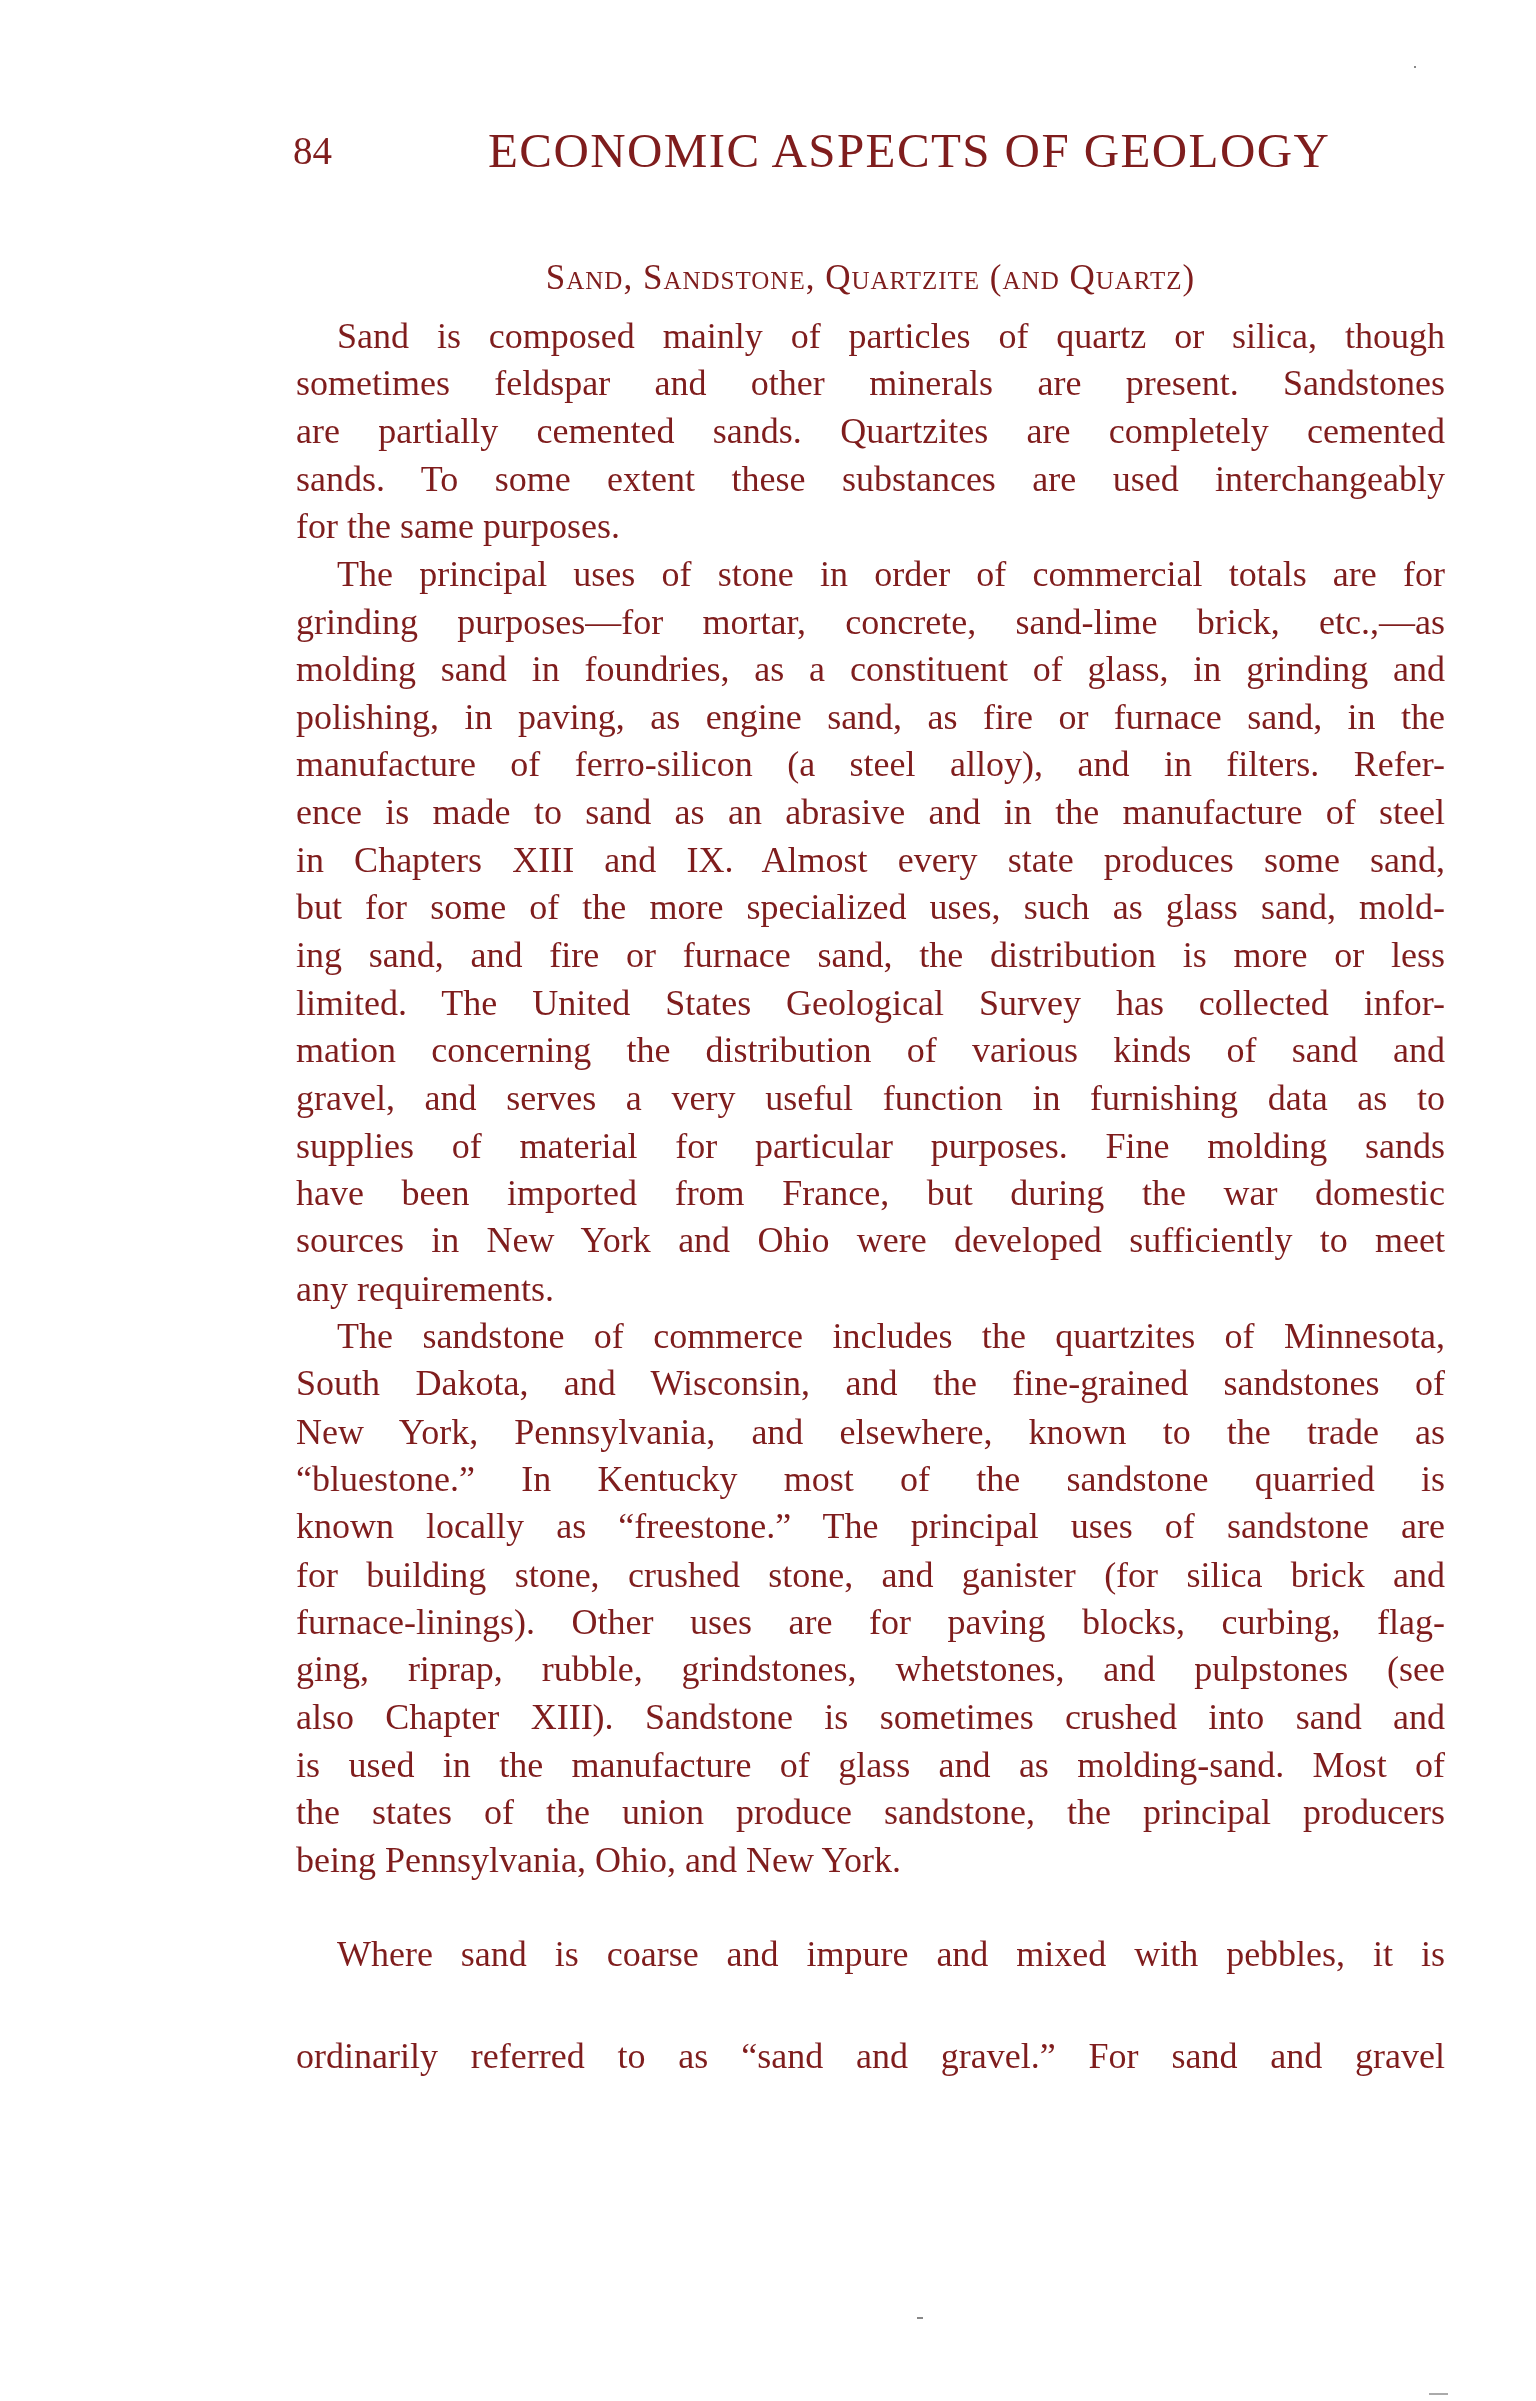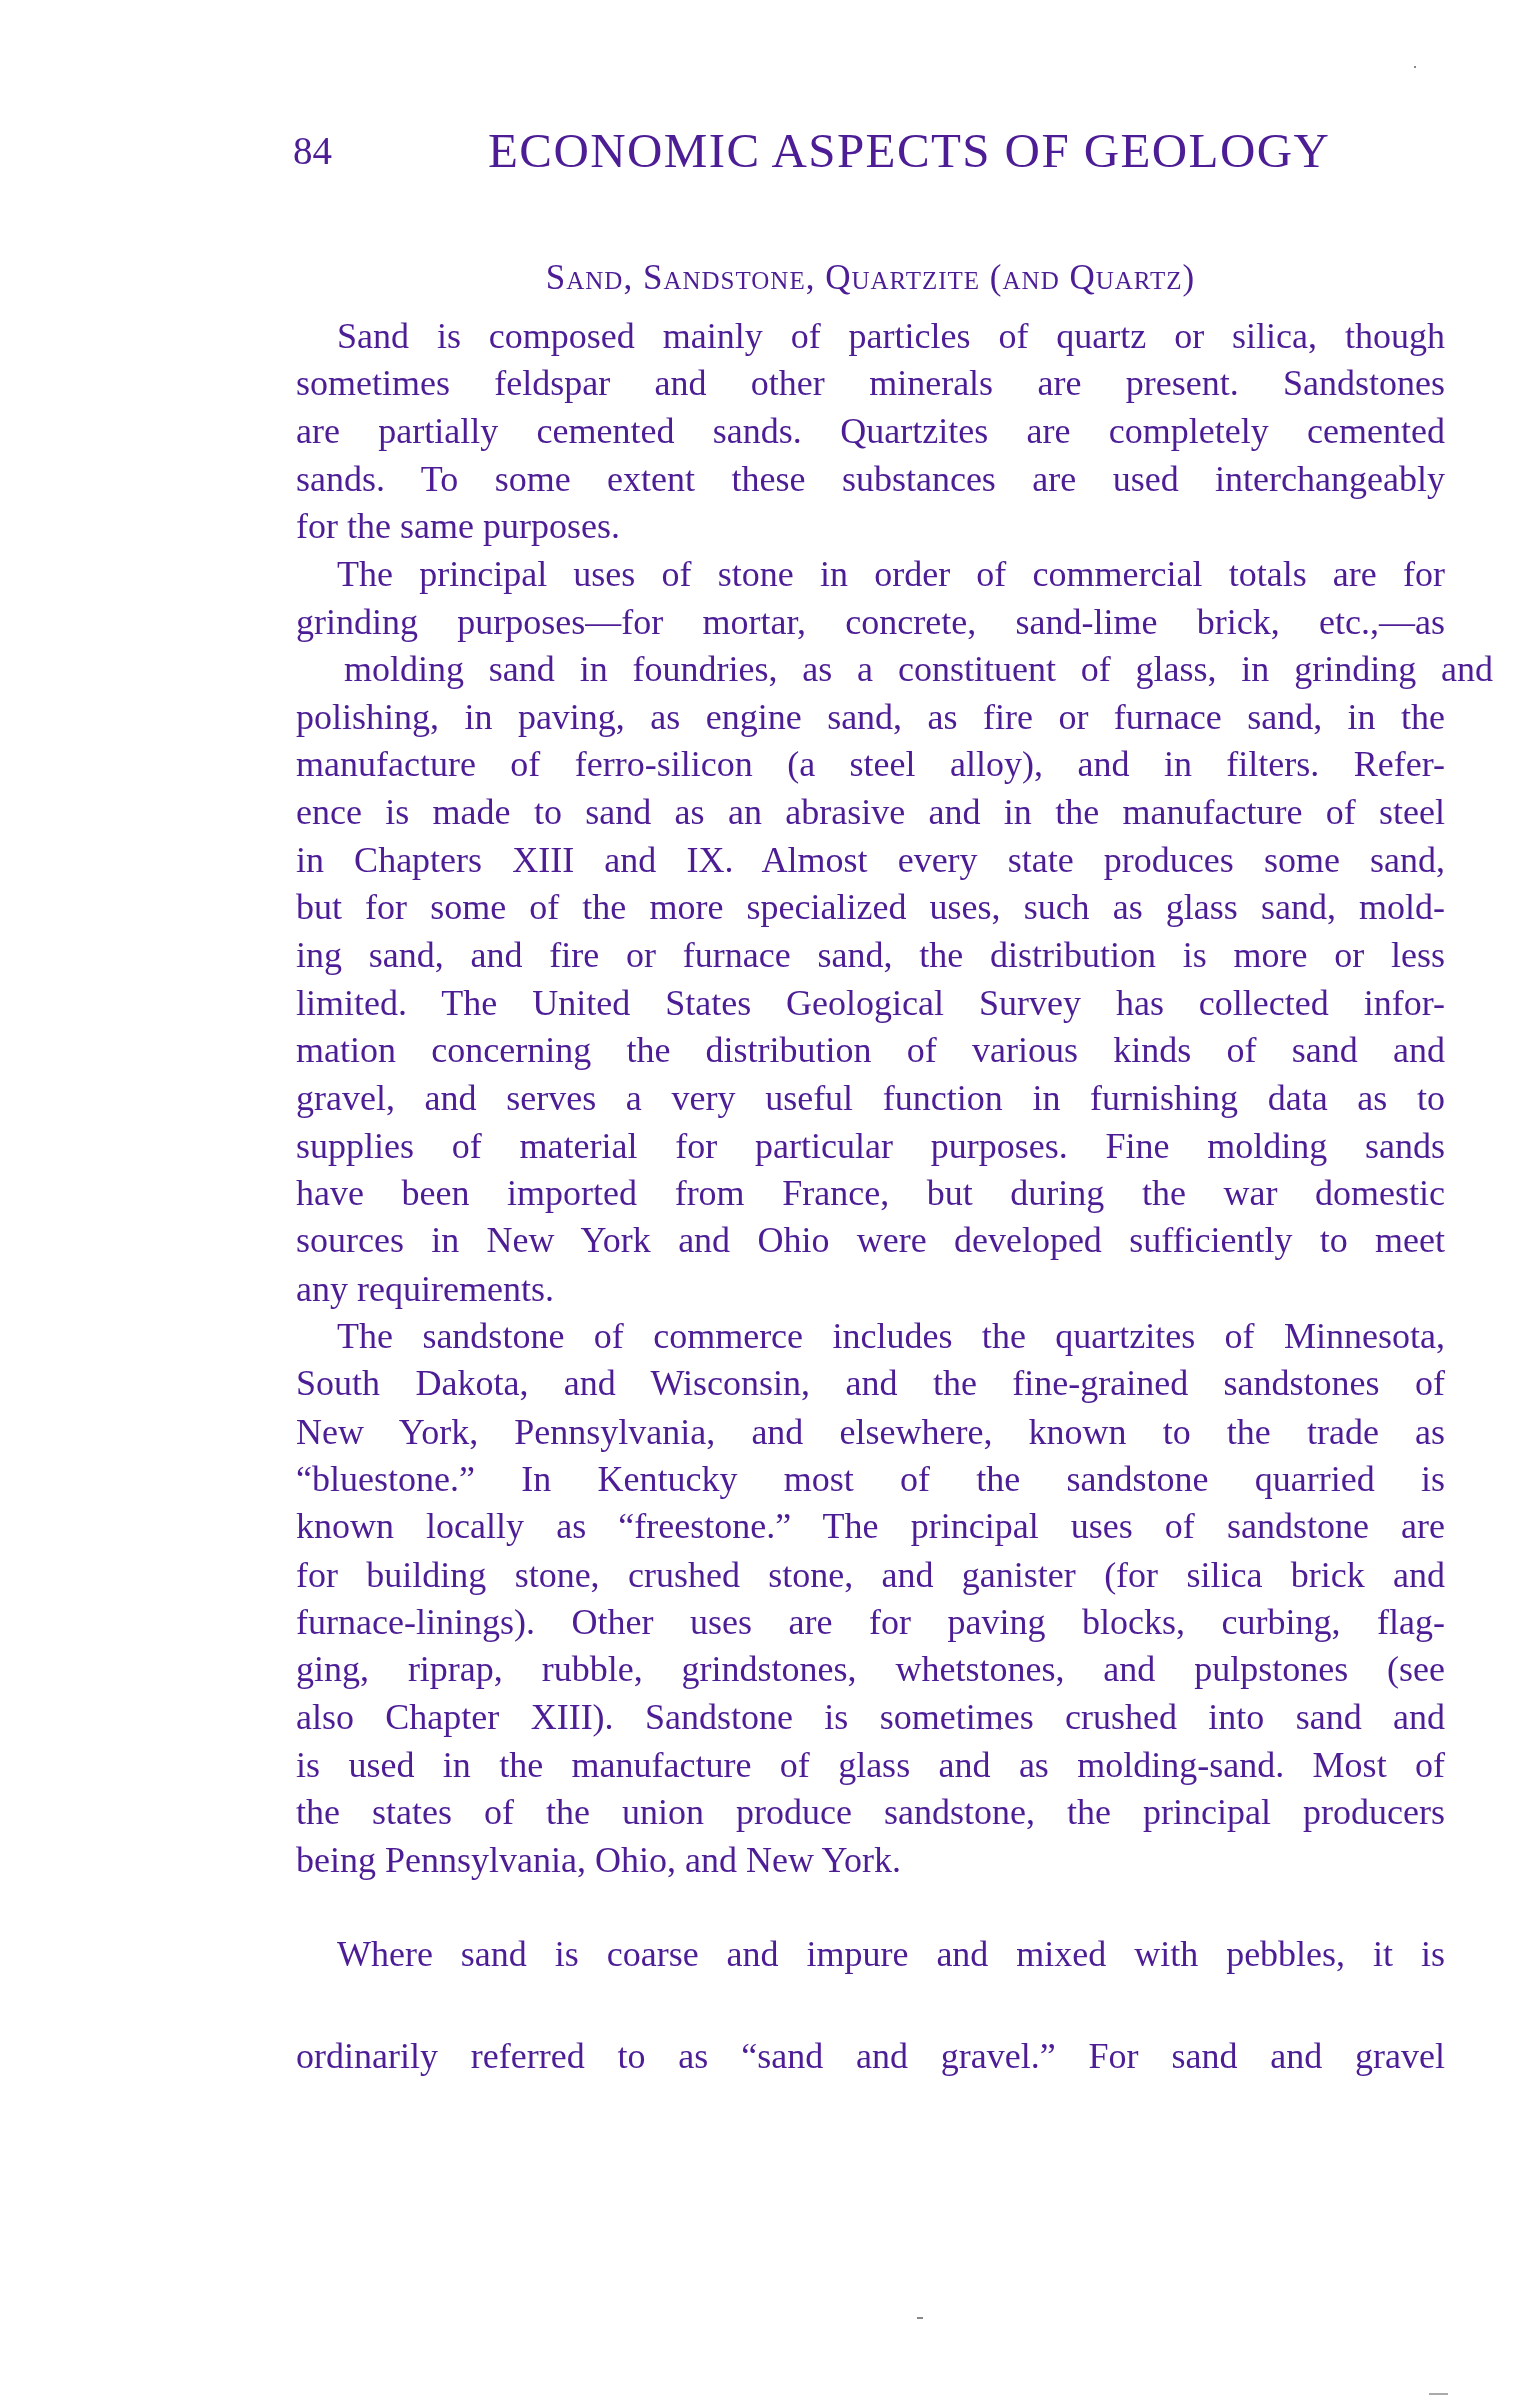--- a/index.html
+++ b/index.html
@@ -1,17 +1,17 @@
 <!DOCTYPE html>
 <html><head>
 <meta charset="utf-8">
 <style>
   html, body { margin: 0; padding: 0; background: #ffffff; }
   body { width: 1536px; height: 2401px; position: relative; overflow: hidden; }
-  .page { position: absolute; left: 0; top: 0; width: 1284px; height: 2401px; background: #ffffff; color: #4c1d95; font-family: "Liberation Serif", "DejaVu Serif", serif; }
+  .page { position: absolute; left: 0; top: 0; width: 1284px; height: 2401px; background: #ffffff; color: #7f1d1d; font-family: "Liberation Serif", "DejaVu Serif", serif; }
   .running-head { position: absolute; top: 127px; left: 293px; width: 1159px; height: 48px; }
   .page-number { position: absolute; left: 0; top: 0; font-size: 39px; line-height: 48px; }
   .running-title { position: absolute; left: 195px; top: 0; width: 763px; font-size: 49px; line-height: 48px; letter-spacing: 1.4px; white-space: nowrap; text-align: justify; text-align-last: justify; }
   .section-heading { position: absolute; left: 296px; width: 1149px; text-align: center; font-size: 35px; font-variant: small-caps; letter-spacing: 1px; line-height: 42px; white-space: nowrap; }
   .line { position: absolute; left: 296px; width: 1149px; font-size: 36px; line-height: 42px; height: 42px; white-space: nowrap; text-align: justify; text-align-last: justify; overflow: visible; }
   .line.indent { left: 337px; width: 1108px; }
   .line.last { text-align-last: left; }
   .speck { position: absolute; background: #888; width: 1.9px; height: 1.9px; }
 </style>
 </head>
@@ -30,21 +30,21 @@
     <div class="line indent" style="top:315px;">Sand is composed mainly of particles of quartz or silica, though</div>
     <div class="line" style="top:362px;">sometimes feldspar and other minerals are present. Sandstones</div>
     <div class="line" style="top:410px;">are partially cemented sands. Quartzites are completely cemented</div>
     <div class="line" style="top:458px;">sands. To some extent these substances are used interchangeably</div>
     <div class="line last" style="top:505px;">for the same purposes.</div>
   </div>
 
   <div>
     <div class="line indent" style="top:553px;">The principal uses of stone in order of commercial totals are for</div>
     <div class="line" style="top:601px;">grinding purposes—for mortar, concrete, sand-lime brick, etc.,—as</div>
-    <div class="line" style="top:648px;margin-left:48px;">molding sand in foundries, as a constituent of glass, in grinding and</div>
+    <div class="line" style="top:648px;">molding sand in foundries, as a constituent of glass, in grinding and</div>
     <div class="line" style="top:696px;">polishing, in paving, as engine sand, as fire or furnace sand, in the</div>
     <div class="line" style="top:743px;font-family:Liberation Serif, serif;">manufacture of ferro-silicon (a steel alloy), and in filters. Refer-</div>
     <div class="line" style="top:791px;">ence is made to sand as an abrasive and in the manufacture of steel</div>
     <div class="line" style="top:839px;">in Chapters XIII and IX. Almost every state produces some sand,</div>
     <div class="line" style="top:886px;">but for some of the more specialized uses, such as glass sand, mold-</div>
     <div class="line" style="top:934px;">ing sand, and fire or furnace sand, the distribution is more or less</div>
     <div class="line" style="top:982px;">limited. The United States Geological Survey has collected infor-</div>
     <div class="line" style="top:1029px;">mation concerning the distribution of various kinds of sand and</div>
     <div class="line" style="top:1077px;">gravel, and serves a very useful function in furnishing data as to</div>
     <div class="line" style="top:1125px;">supplies of material for particular purposes. Fine molding sands</div>

